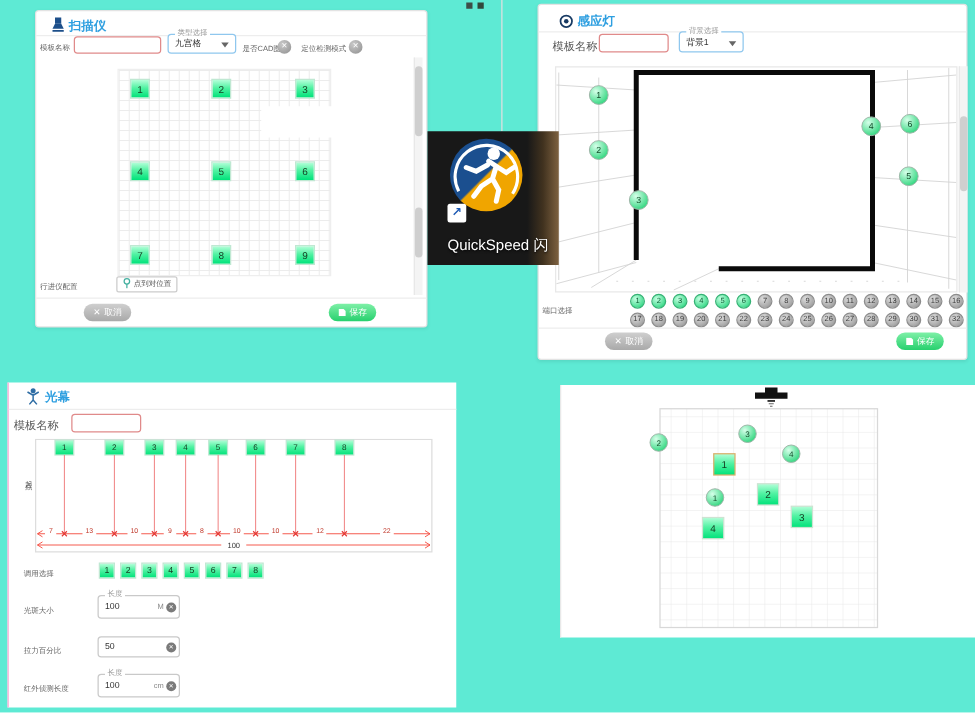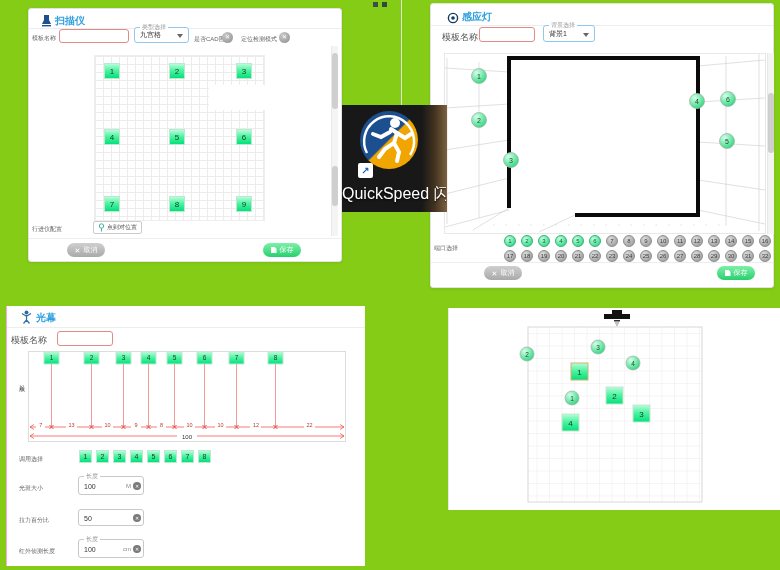--- a/index.html
+++ b/index.html
@@ -1,16 +1,16 @@
 <!DOCTYPE html>
 <html><head>
 <meta charset="utf-8">
 <style>
   html,body{margin:0;padding:0;background:#fff;}
-  #screen{position:relative;width:780px;height:570px;background:#84cc16;overflow:hidden;
+  #screen{position:relative;width:780px;height:570px;background:#5eead4;overflow:hidden;
           font-family:"Liberation Sans","DejaVu Sans",sans-serif;color:#444;}
   .abs{position:absolute;}
   .card{position:absolute;background:#fff;border:1px solid #e3e3e3;border-radius:3px;
         box-shadow:0 1px 3px rgba(0,0,0,0.08);}
   .ptitle{font-size:10px;color:#2e9fe0;font-weight:bold;}
   .sep{position:absolute;left:0;right:0;height:1px;background:#ededed;}
   .lbl-sm{font-size:6px;color:#666;}
   .lbl-md{font-size:9px;color:#555;}
   .rinput{position:absolute;border:1px solid #e08a8a;border-radius:3px;background:#fff;
           font-size:8px;padding:0 3px;box-sizing:border-box;outline:none;}
@@ -42,21 +42,21 @@
   .port.on{border-color:#35b274;background:radial-gradient(circle at 35% 30%,#c2ffe0,#17cf72);color:#0a5c33;}
   .grid-bg{background-image:linear-gradient(#ececec 1px,transparent 1px),
            linear-gradient(90deg,#ececec 1px,transparent 1px);background-size:8px 8px;}
   .scroll{position:absolute;width:6px;background:#f4f4f4;border-left:1px solid #e8e8e8;}
   .thumb{position:absolute;left:0;width:6px;background:#cfcfcf;border-radius:3px;}
   .vline{position:absolute;width:1px;background:#e0e0e0;}
   .tabbtn{position:absolute;border:1px solid #ccc;border-radius:2px;background:#fff;display:flex;
           align-items:center;gap:2px;padding:0 4px;font-size:6px;color:#555;box-sizing:border-box;}
   #qicon{position:absolute;left:342px;top:105px;width:105px;height:107px;z-index:30;
          background:linear-gradient(90deg,#181818 0%,#181818 76%,#41321f 88%,#7d6140 100%);}
-  #qicon .label{position:absolute;left:0;bottom:7px;width:104px;color:#fff;font-size:16px;
+  #qicon .label{position:absolute;left:16px;bottom:7px;width:104px;color:#fff;font-size:12px;
                 white-space:nowrap;overflow:hidden;text-shadow:0 1px 2px #000;}
   #qicon .logo{position:absolute;left:18px;top:6px;width:58px;height:58px;border-radius:50%;
                background:linear-gradient(135deg,#1b4f8f 49%,#f0a500 51%);}
   #qicon .badge{position:absolute;left:16px;top:58px;width:15px;height:15px;background:#fff;border-radius:2px;
                 color:#1f5bb5;font-size:10px;font-weight:bold;line-height:15px;text-align:center;}
 </style>
 </head>
 <body>
 
 <div id="screen">

